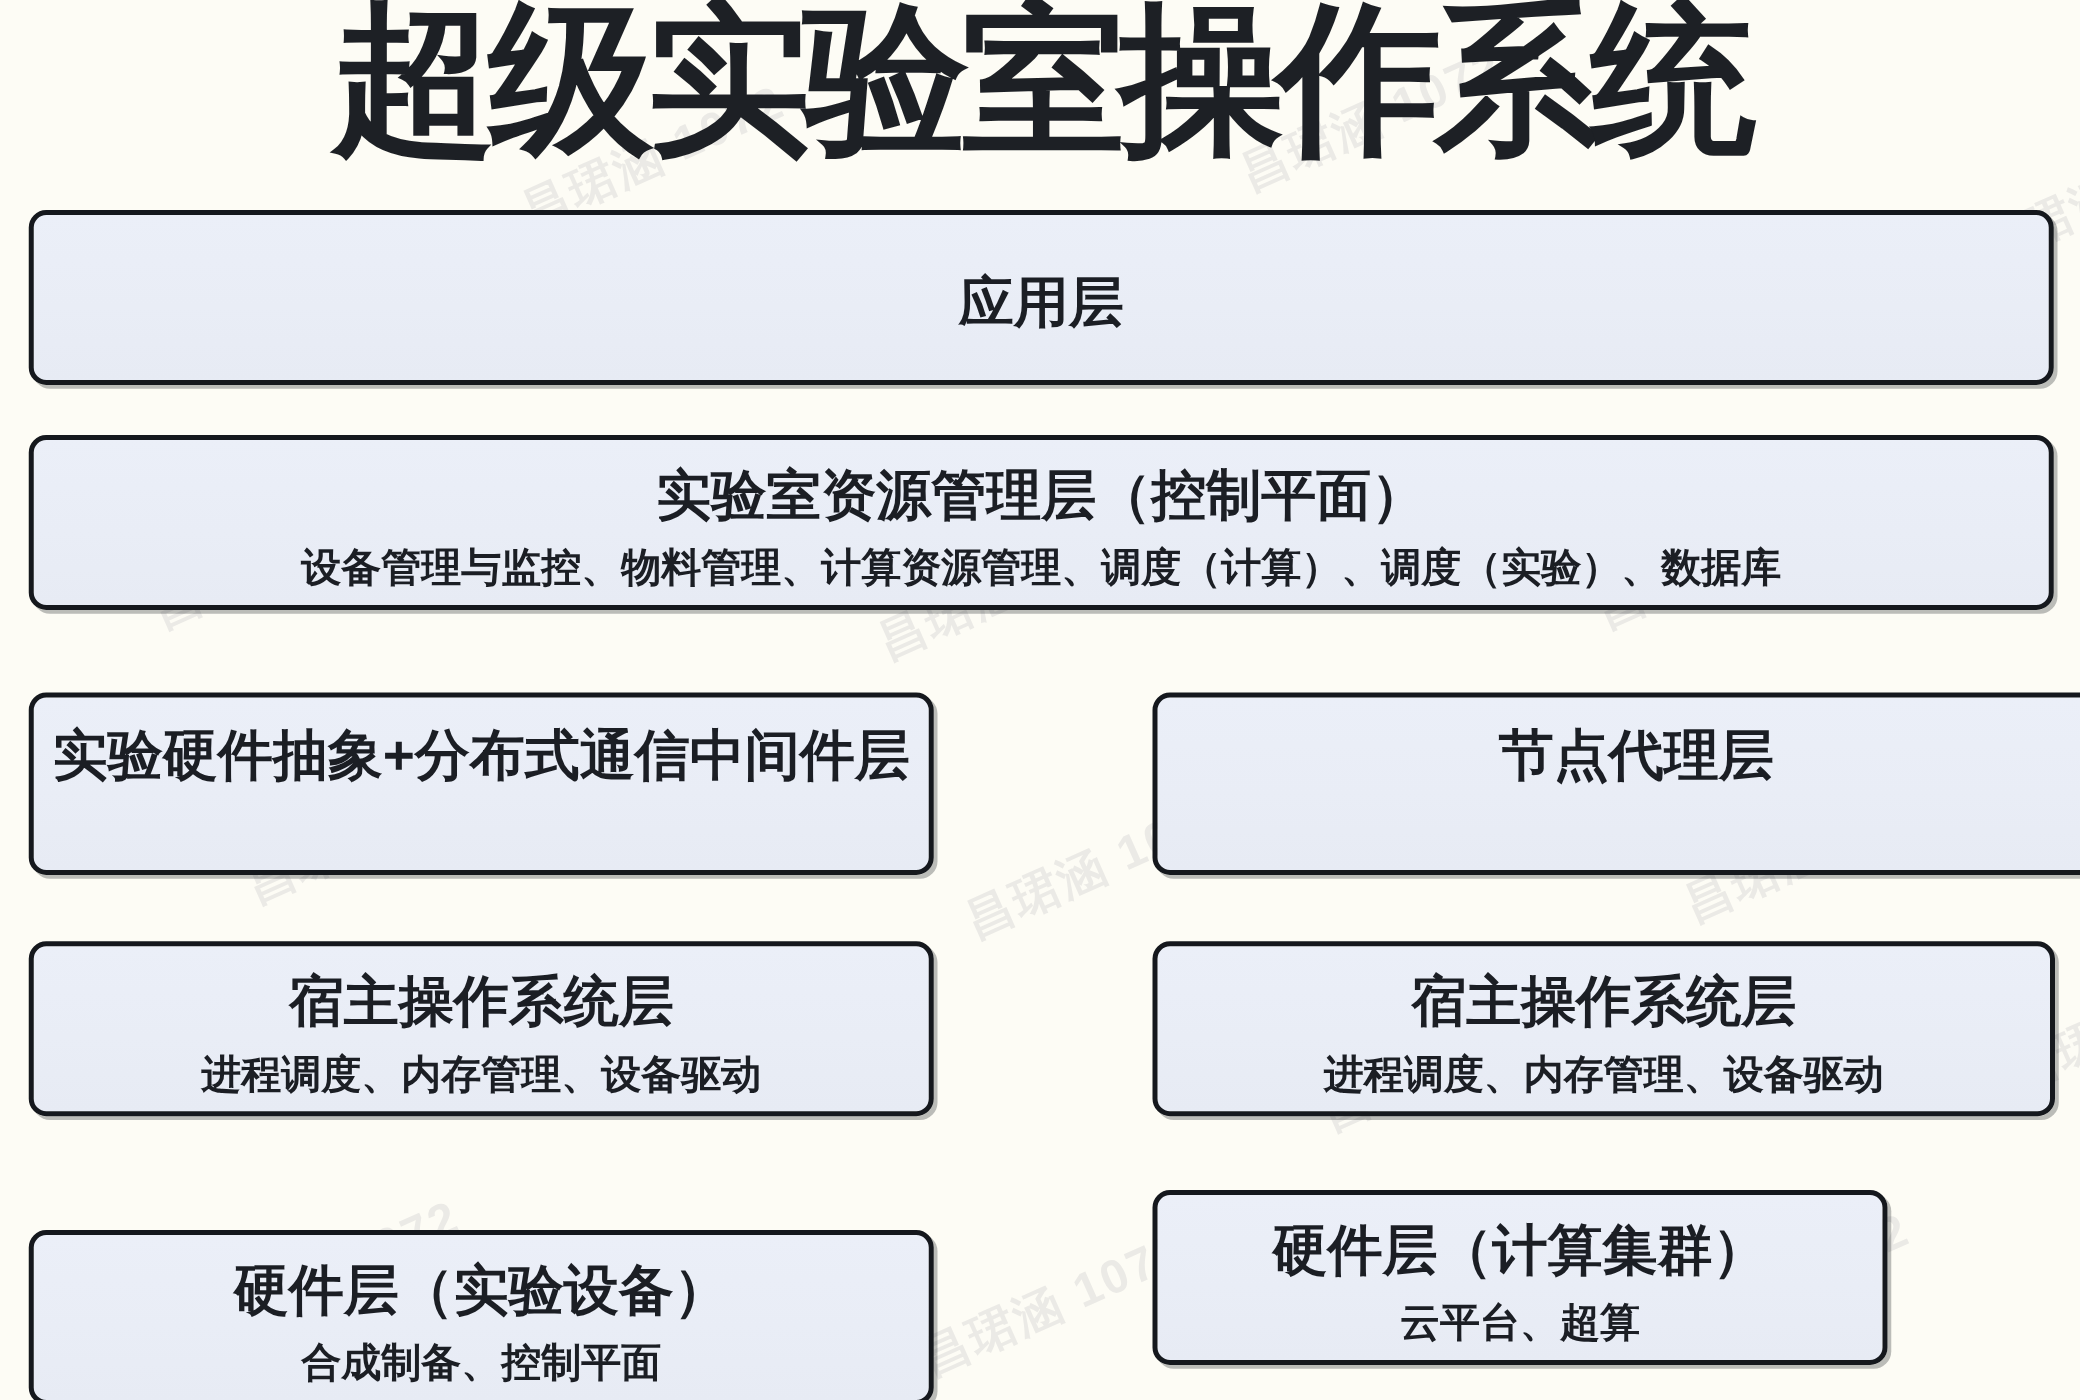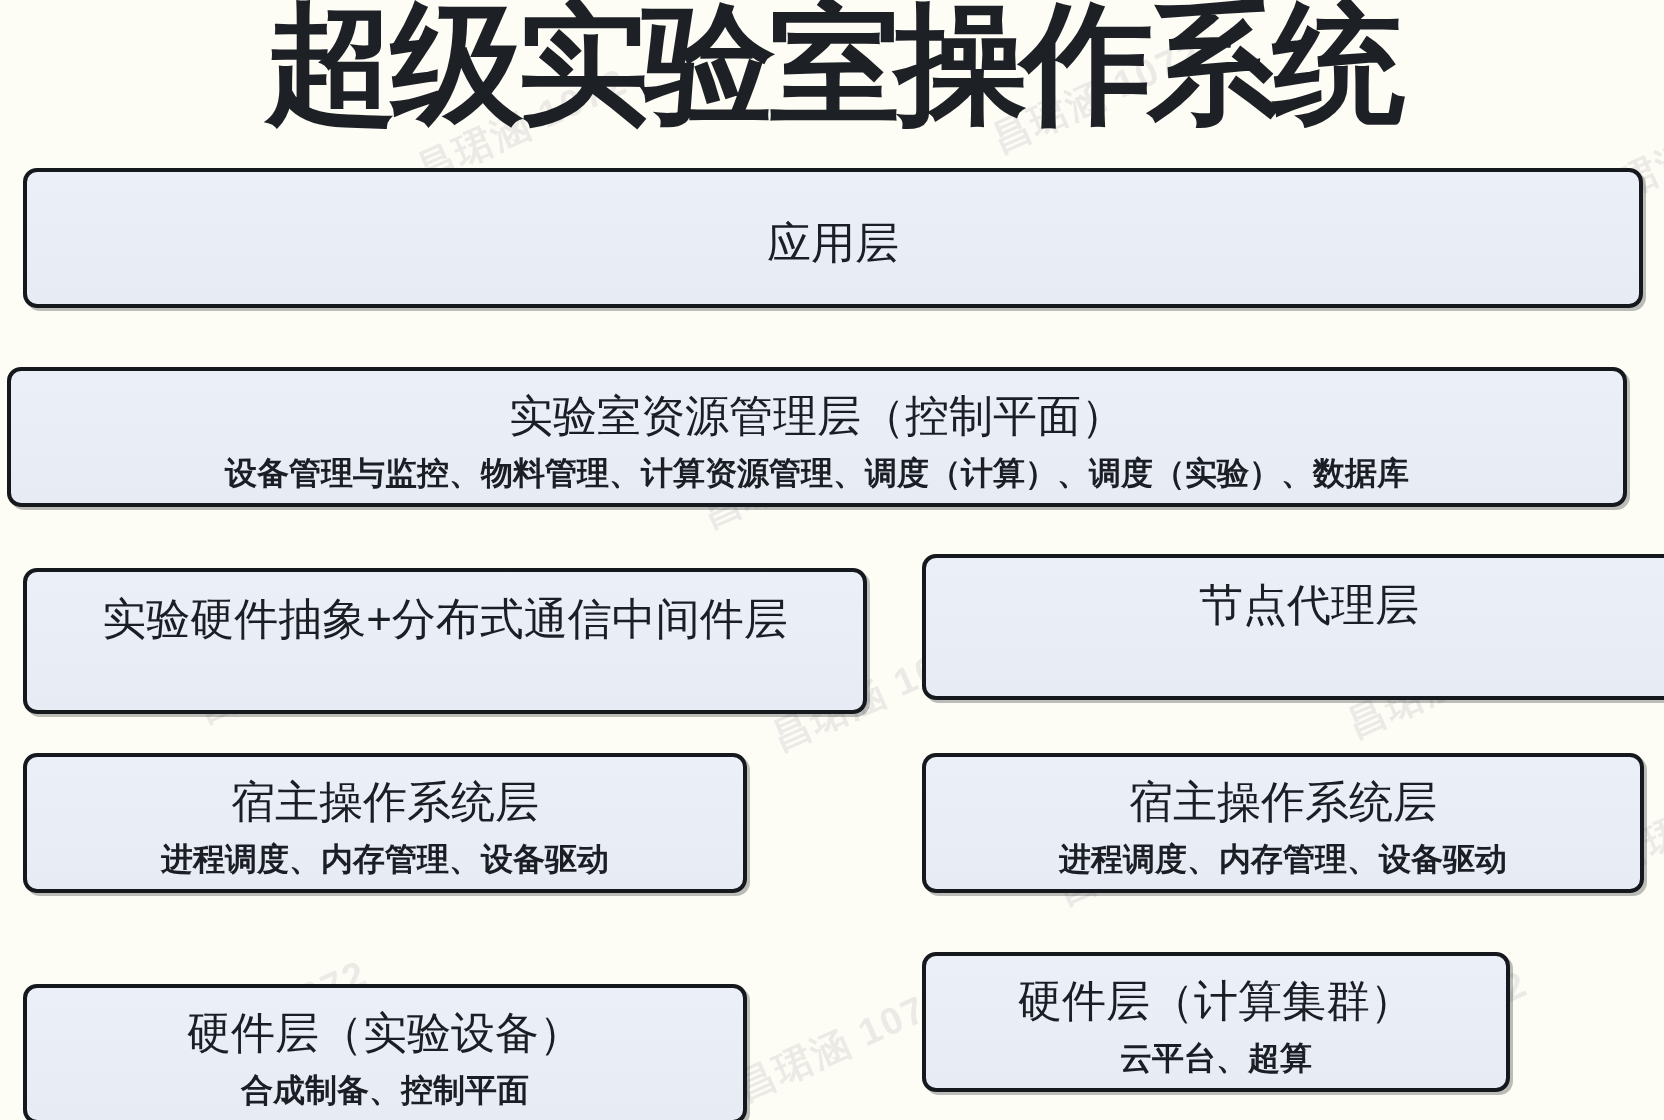--- a/index.html
+++ b/index.html
@@ -53,37 +53,37 @@
     align-items:center;
     justify-content:center;
     gap:14px;
     padding-top:10px;
     z-index:1;
   }
   .layer-box.solo{padding-top:0;padding-bottom:44px;}
   .box-title{
     font-size:44px;
     line-height:1.1;
-    font-weight:400;
+    font-weight:700;
     color:var(--text);
     white-space:nowrap;
     text-align:left;
   }
   .box-subtitle{
     font-size:32px;
     line-height:1.15;
     font-weight:700;
     color:var(--text);
     white-space:nowrap;
     text-align:center;
   }
   
   .b1 {left:23px;  top:168px; width:1620px; height:140px;}
-  .b2 {left:7px;  top:348px; width:1620px; height:140px;margin-top:19px;}
-  .b3l{left:23px;  top:568px; width:844px;  height:146px;}
+  .b2 {left:23px;  top:348px; width:1620px; height:140px;}
+  .b3l{left:23px;  top:554px; width:724px;  height:146px;}
   .b3r{left:922px; top:554px; width:774px;  height:146px;}
   .b4l{left:23px;  top:753px; width:724px;  height:140px;}
   .b4r{left:922px; top:753px; width:722px;  height:140px;}
   .b5l{left:23px;  top:952px; width:724px;  height:140px;margin-top:32px;}
   .b5r{left:922px; top:952px; width:588px;  height:140px;}
 </style>
 </head>
 <body>
 
 <div class="canvas">

